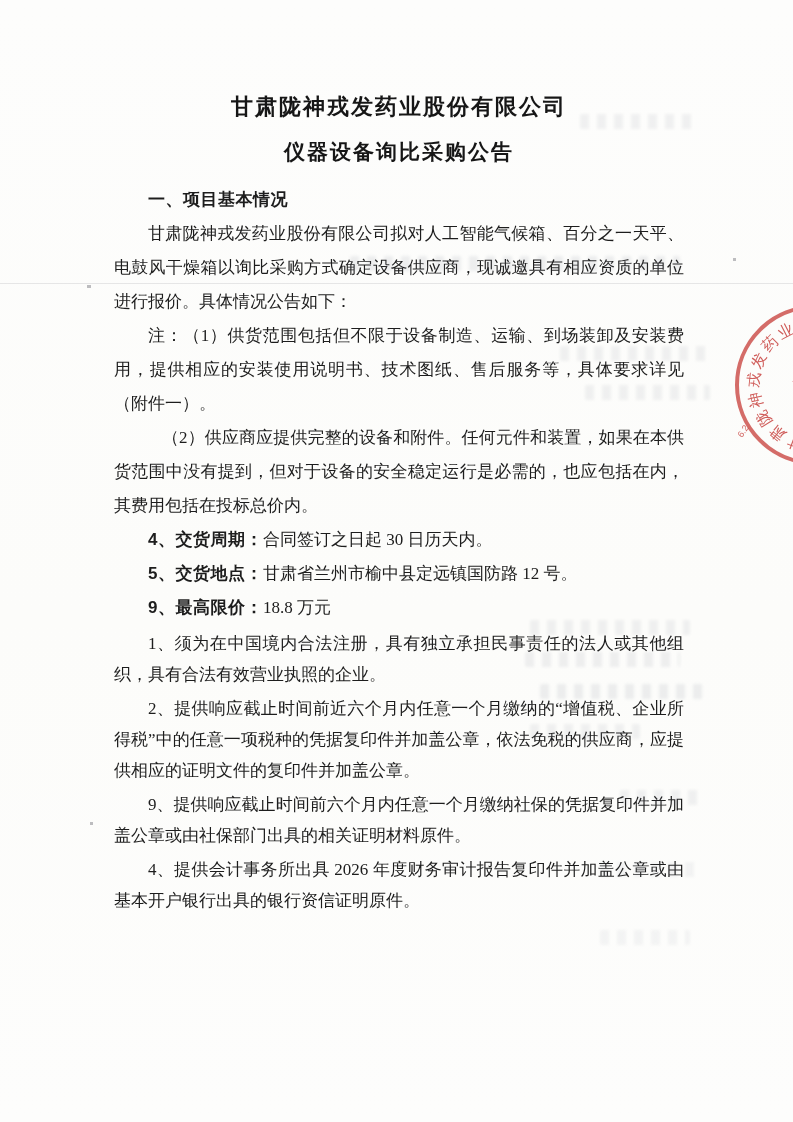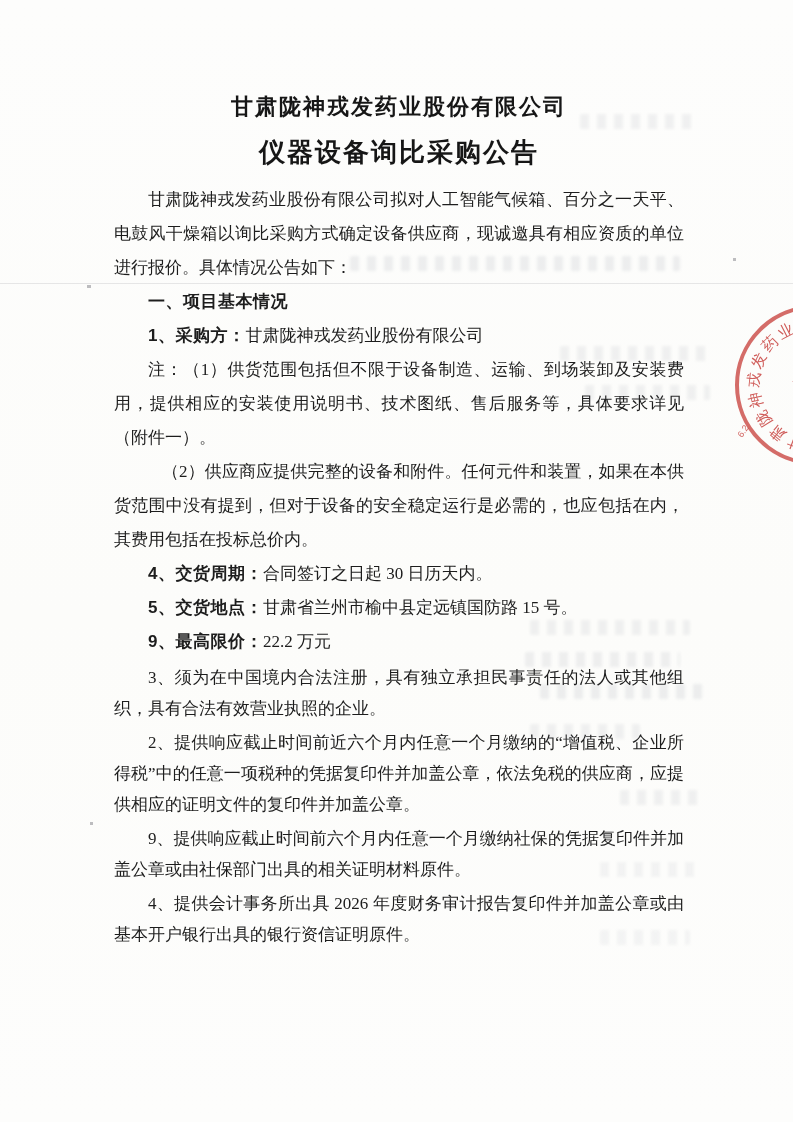--- a/index.html
+++ b/index.html
@@ -33,21 +33,21 @@
     font-size: 22px;
     line-height: 30px;
     letter-spacing: 2px;
     color: #161616;
   }
   .title-sub {
     margin: 15px 0 0 0;
     text-align: center;
     font-family: "Liberation Sans", "DejaVu Sans", sans-serif;
     font-weight: 700;
-    font-size: 26px;
+    font-size: 21px;
     line-height: 30px;
     letter-spacing: 2px;
     color: #161616;
   }
   .body-text {
     margin-top: 16px;
     font-size: 17px;
     line-height: 34px;
     text-align: justify;
   }
@@ -96,29 +96,28 @@
 </style>
 </head>
 <body>
 
 <div class="page">
 
   <div class="content">
     <h1 class="title-main">甘肃陇神戎发药业股份有限公司</h1>
     <h2 class="title-sub">仪器设备询比采购公告</h2>
     <div class="body-text" id="paragraphs">
+        <p class="indent"><span class="b">一、项目基本情况</span></p>
         <p class="indent"><span>甘肃陇神戎发药业股份有限公司拟对人工智能气候箱、百分之一天平、电鼓风干燥箱以询比采购方式确定设备供应商，现诚邀具有相应资质的单位进行报价。具体情况公告如下：</span></p>
-        <p class="indent"><span class="b">一、项目基本情况</span></p>
-        <p class="indent"><span class="b">1、采购方：</span><span>甘肃陇神戎发药业股份有限公司</span></p>
         <p class="indent"><span>注：（1）供货范围包括但不限于设备制造、运输、到场装卸及安装费用，提供相应的安装使用说明书、技术图纸、售后服务等，具体要求详见（附件一）。</span></p>
         <p class="indent2"><span>（2）供应商应提供完整的设备和附件。任何元件和装置，如果在本供货范围中没有提到，但对于设备的安全稳定运行是必需的，也应包括在内，其费用包括在投标总价内。</span></p>
         <p class="indent"><span class="b">4、交货周期：</span><span>合同签订之日起 30 日历天内。</span></p>
-        <p class="indent"><span class="b">5、交货地点：</span><span>甘肃省兰州市榆中县定远镇国防路 15 号。</span></p>
-        <p class="indent"><span class="b">9、最高限价：</span><span>22.2 万元</span></p>
-        <p class="indent tight"><span>3、须为在中国境内合法注册，具有独立承担民事责任的法人或其他组织，具有合法有效营业执照的企业。</span></p>
+        <p class="indent"><span class="b">5、交货地点：</span><span>甘肃省兰州市榆中县定远镇国防路 12 号。</span></p>
+        <p class="indent"><span class="b">9、最高限价：</span><span>18.8 万元</span></p>
+        <p class="indent tight"><span>1、须为在中国境内合法注册，具有独立承担民事责任的法人或其他组织，具有合法有效营业执照的企业。</span></p>
         <p class="indent tight"><span>2、提供响应截止时间前近六个月内任意一个月缴纳的“增值税、企业所得税”中的任意一项税种的凭据复印件并加盖公章，依法免税的供应商，应提供相应的证明文件的复印件并加盖公章。</span></p>
         <p class="indent tight"><span>9、提供响应截止时间前六个月内任意一个月缴纳社保的凭据复印件并加盖公章或由社保部门出具的相关证明材料原件。</span></p>
         <p class="indent tight"><span>4、提供会计事务所出具 2026 年度财务审计报告复印件并加盖公章或由基本开户银行出具的银行资信证明原件。</span></p>
       </div>
   </div>
 
   <svg class="seal" width="190" height="190" viewBox="0 0 190 190">
     <defs>
       <path id="sealTextArc" d="M 115,149 A 56,56 0 1 1 115,37 A 56,56 0 1 1 115,149"></path>
     </defs>

